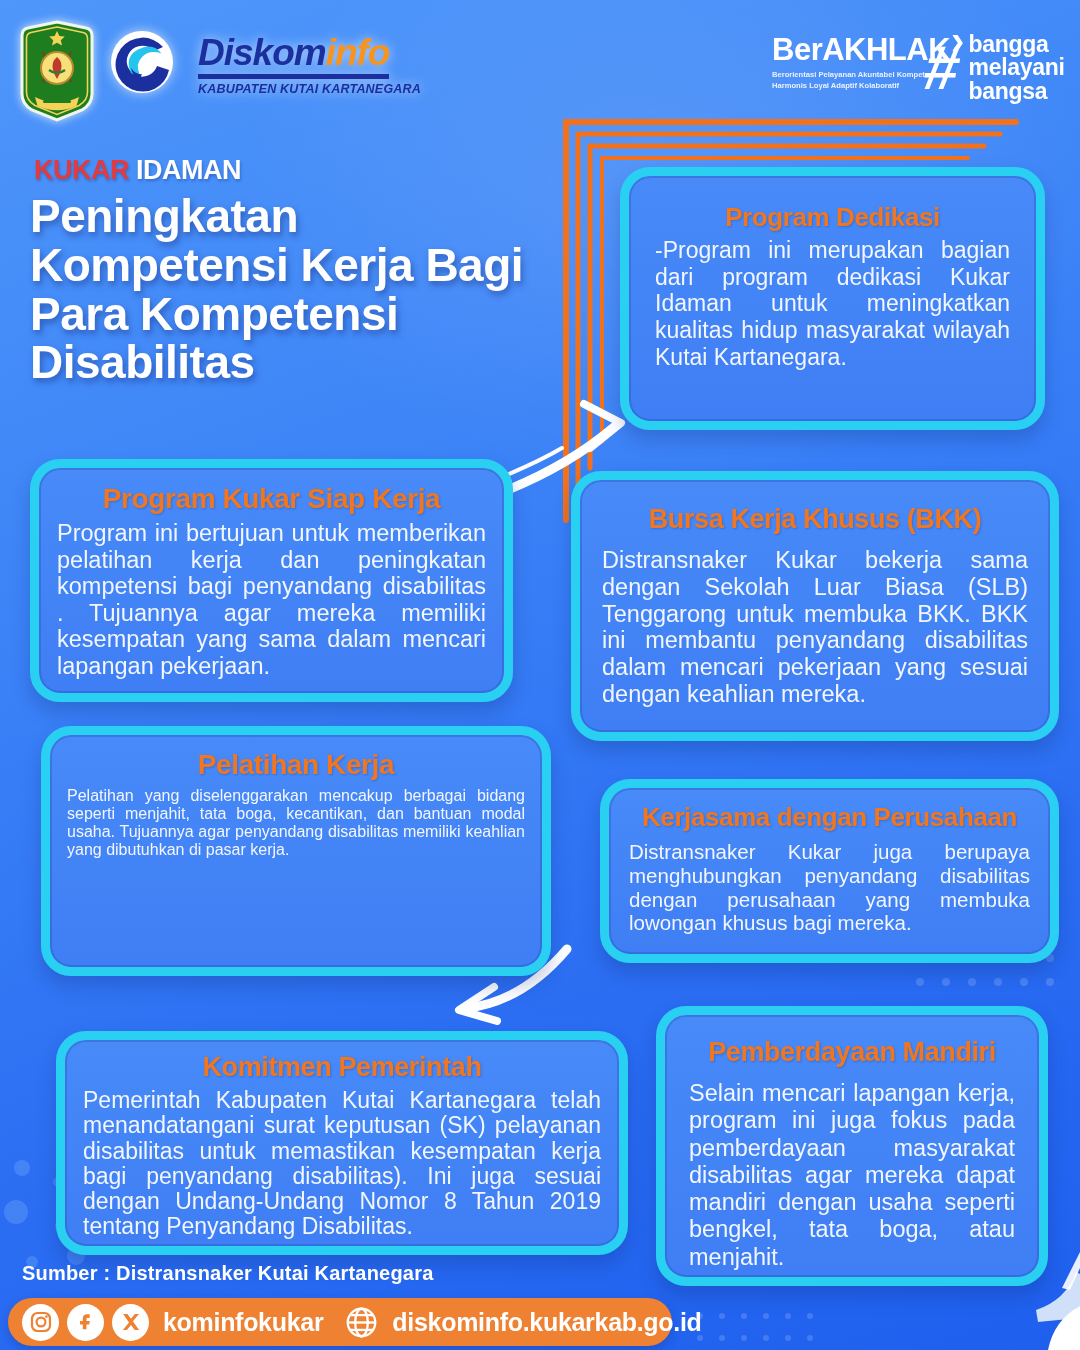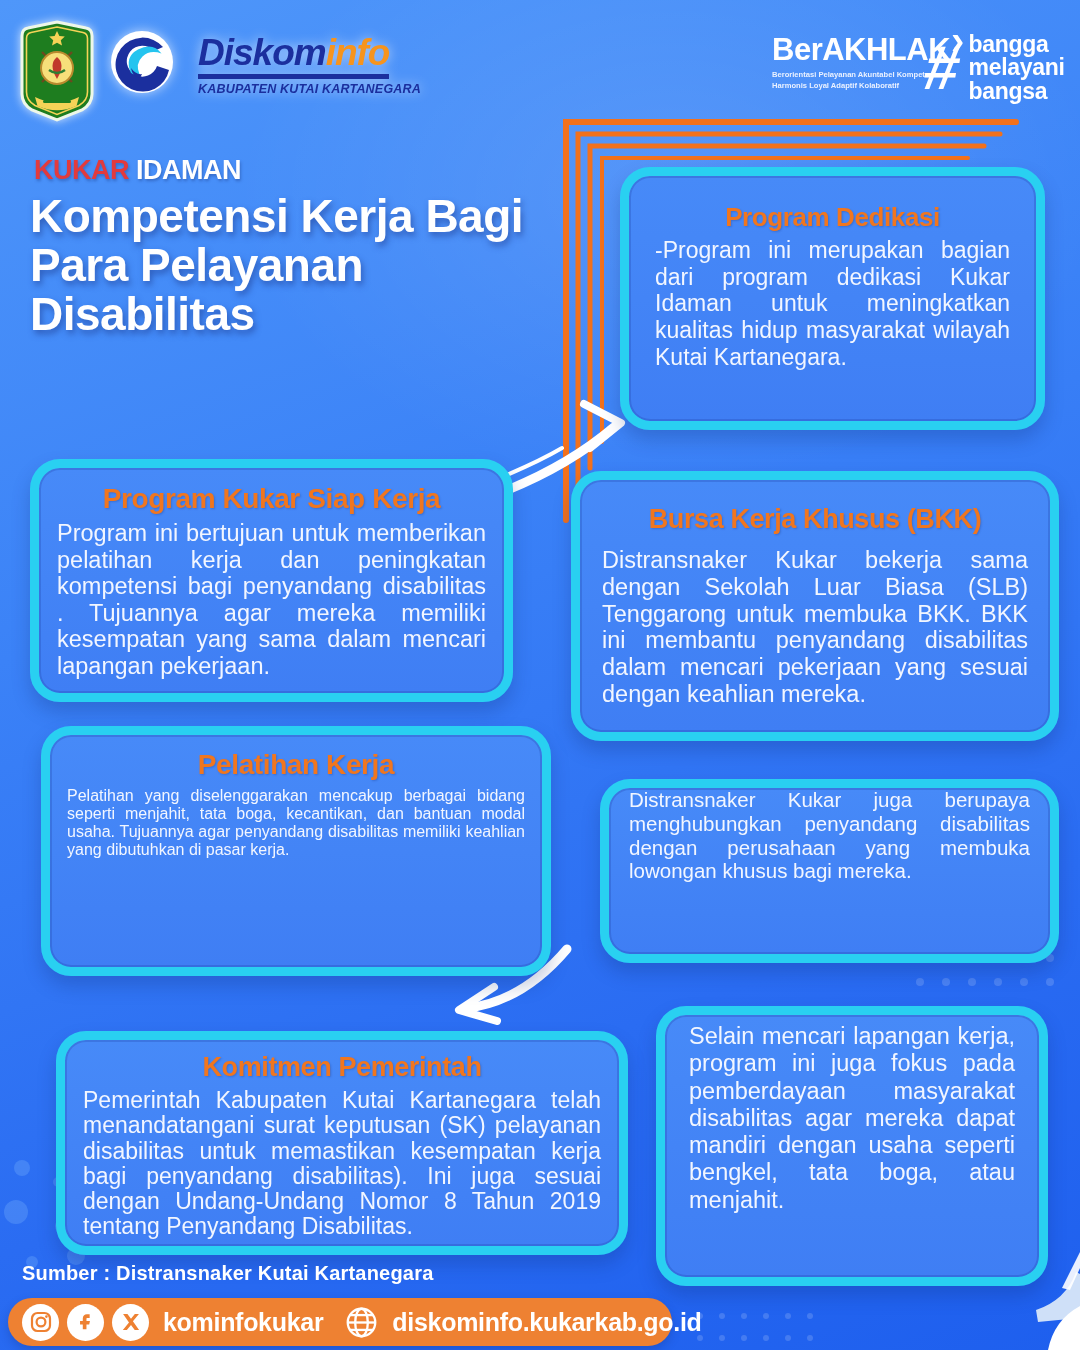--- a/index.html
+++ b/index.html
@@ -189,49 +189,52 @@
       <div>bangga</div>
       <div>melayani</div>
       <div>bangsa</div>
     </span>
   </div>
 
   <div class="badge">
     <span class="kukar">KUKAR</span><span class="idaman">IDAMAN</span>
   </div>
   <h1 class="page-title" style="margin:0;">
+    <span>Peningkatan</span>
     <span>Kompetensi Kerja Bagi</span>
-    <span>Para Pelayanan</span>
+    <span>Para Kompetensi</span>
     <span>Disabilitas</span>
   </h1>
 
   <div class="card c1">
     <h2>Program Dedikasi</h2>
     <p>-Program ini merupakan bagian dari program dedikasi Kukar Idaman untuk meningkatkan kualitas hidup masyarakat wilayah Kutai Kartanegara.</p>
   </div>
   <div class="card c2">
     <h2>Program Kukar Siap Kerja</h2>
     <p>Program ini bertujuan untuk memberikan pelatihan kerja dan peningkatan kompetensi bagi penyandang disabilitas . Tujuannya agar mereka memiliki kesempatan yang sama dalam mencari lapangan pekerjaan.</p>
   </div>
   <div class="card c3">
     <h2>Bursa Kerja Khusus (BKK)</h2>
     <p>Distransnaker Kukar bekerja sama dengan Sekolah Luar Biasa (SLB) Tenggarong untuk membuka BKK. BKK ini membantu penyandang disabilitas dalam mencari pekerjaan yang sesuai dengan keahlian mereka.</p>
   </div>
   <div class="card c4">
     <h2>Pelatihan Kerja</h2>
     <p>Pelatihan yang diselenggarakan mencakup berbagai bidang seperti menjahit, tata boga, kecantikan, dan bantuan modal usaha. Tujuannya agar penyandang disabilitas memiliki keahlian yang dibutuhkan di pasar kerja.</p>
   </div>
   <div class="card c5">
+    <h2>Kerjasama dengan Perusahaan</h2>
     <p>Distransnaker Kukar juga berupaya menghubungkan penyandang disabilitas dengan perusahaan yang membuka lowongan khusus bagi mereka.</p>
   </div>
   <div class="card c6">
     <h2>Komitmen Pemerintah</h2>
     <p>Pemerintah Kabupaten Kutai Kartanegara telah menandatangani surat keputusan (SK) pelayanan disabilitas untuk memastikan kesempatan kerja bagi penyandang disabilitas). Ini juga sesuai dengan Undang-Undang Nomor 8 Tahun 2019 tentang Penyandang Disabilitas.</p>
   </div>
   <div class="card c7">
+    <h2>Pemberdayaan Mandiri</h2>
     <p>Selain mencari lapangan kerja, program ini juga fokus pada pemberdayaan masyarakat disabilitas agar mereka dapat mandiri dengan usaha seperti bengkel, tata boga, atau menjahit.</p>
   </div>
 
   <div class="source-note">Sumber : Distransnaker Kutai Kartanegara</div>
 
   <div class="footer-bar">
     <span class="soc">
       <svg width="24" height="24" viewBox="0 0 24 24" fill="none" stroke="#ee8132" stroke-width="2.2">
         <rect x="3" y="3" width="18" height="18" rx="5.5"></rect>
         <circle cx="12" cy="12" r="4.4"></circle>

